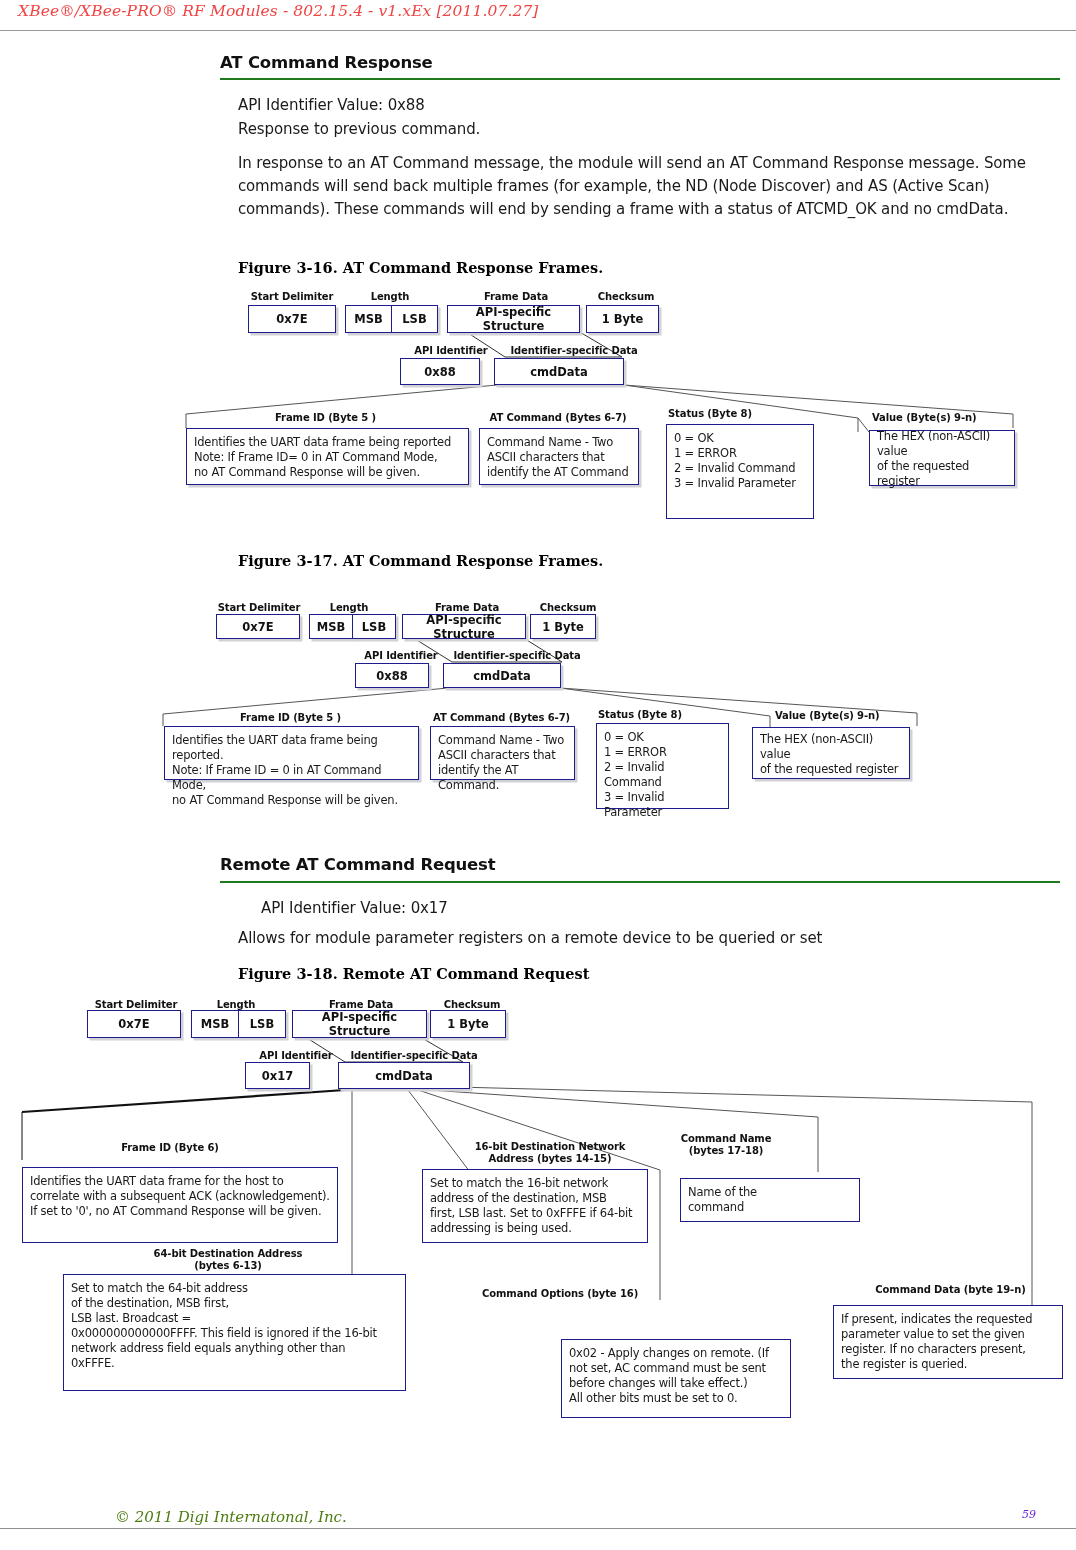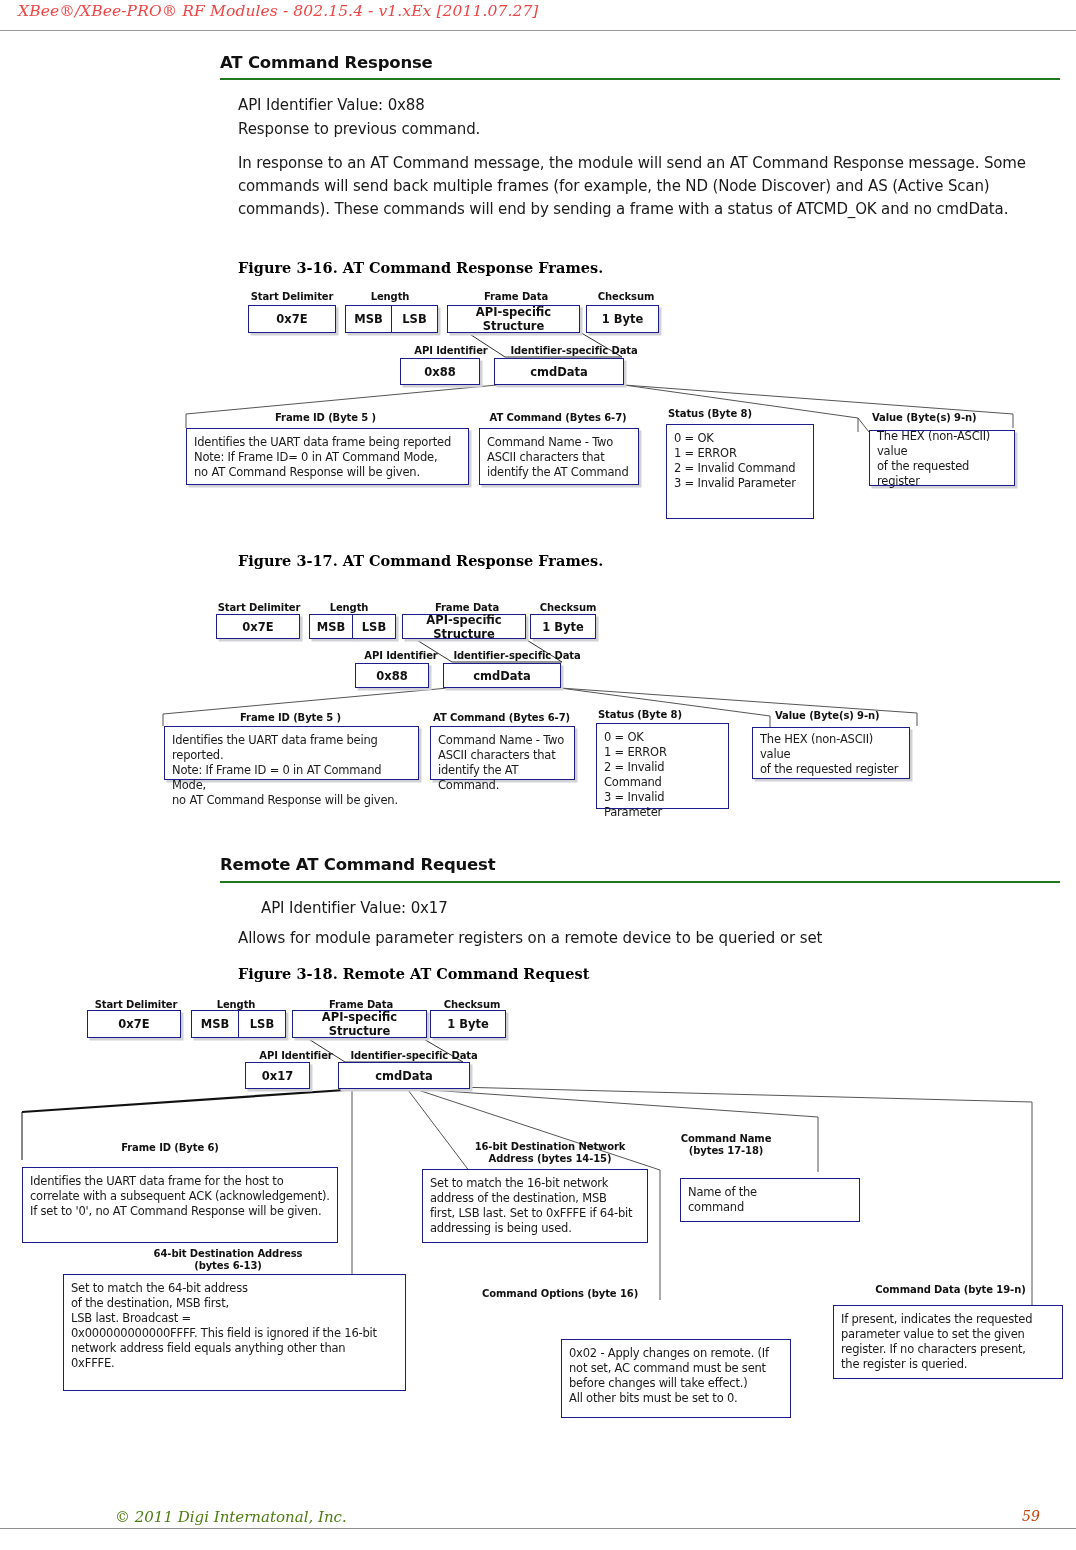--- a/index.html
+++ b/index.html
@@ -155,22 +155,22 @@
     font-size: 15px;
     color: #4d7c0f;
     white-space: nowrap;
   }
   .footer-page {
     position: absolute;
     left: 1022px;
     top: 1508px;
     font-family: "DejaVu Serif", serif;
     font-style: italic;
-    font-size: 14px;
-    color: #c2410c;
+    font-size: 11px;
+    color: #6d28d9;
     white-space: nowrap;
   }
 </style>
 </head>
 <body>
 
 <div class="page">
 
   <div class="running-header">XBee®/XBee-PRO®  RF Modules - 802.15.4 - v1.xEx [2011.07.27]</div>
   <div class="header-rule"></div>

